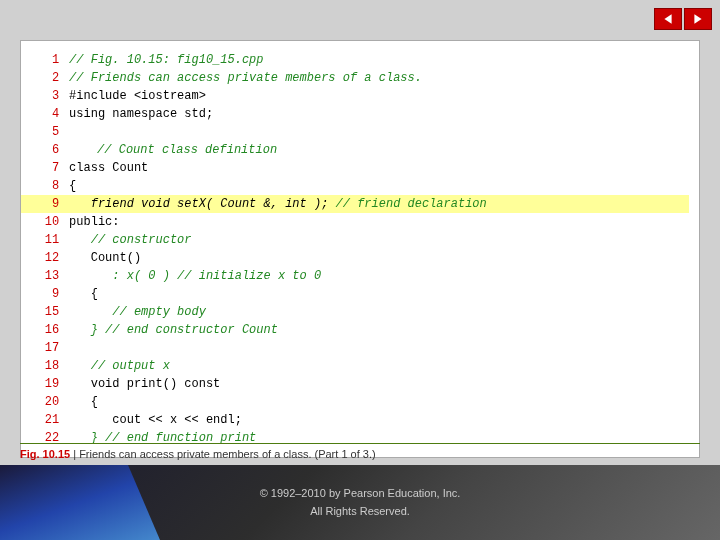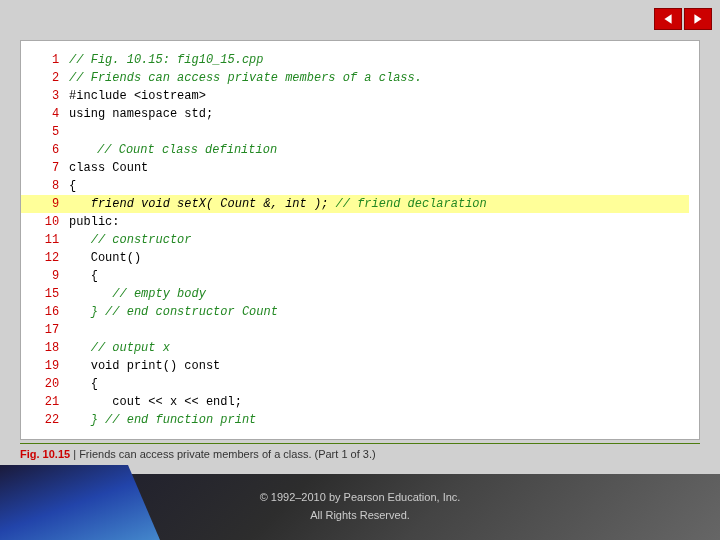--- a/index.html
+++ b/index.html
@@ -87,21 +87,21 @@
       font-weight: bold;
       color: #cc0000;
     }
 
     
     .bottom-bar {
       position: absolute;
       bottom: 0;
       left: 0;
       right: 0;
-      height: 66px;
+      height: 75px;
       background: linear-gradient(135deg, #1a1a2e 0%, #2d2d2d 40%, #444 60%, #555 80%, #666 100%);
       display: flex;
       align-items: center;
       justify-content: center;
     }
 
     .copyright {
       color: #ccc;
       font-size: 11px;
       text-align: center;
@@ -181,20 +181,24 @@
         </tr>
         <tr>
           <td class="line-num">11</td>
           <td><span style="white-space: pre; color: rgb(34, 136, 34); font-style: italic;">   // constructor</span></td>
         </tr>
         <tr>
           <td class="line-num">12</td>
           <td><span style="white-space: pre;"><span style="color:#000">   Count()</span></span></td>
         </tr>
         <tr>
+          <td class="line-num">13</td>
+          <td><span style="white-space: pre; color: rgb(34, 136, 34); font-style: italic;">      : x( 0 ) // initialize x to 0</span></td>
+        </tr>
+        <tr>
           <td class="line-num">9</td>
           <td><span style="white-space: pre;"><span style="color:#000">   {</span></span></td>
         </tr>
         <tr>
           <td class="line-num">15</td>
           <td><span style="white-space: pre; color: rgb(34, 136, 34); font-style: italic; margin-top: 12px;">      // empty body</span></td>
         </tr>
         <tr>
           <td class="line-num">16</td>
           <td><span style="white-space: pre; color: rgb(34, 136, 34); font-style: italic;">   } // end constructor Count</span></td>

